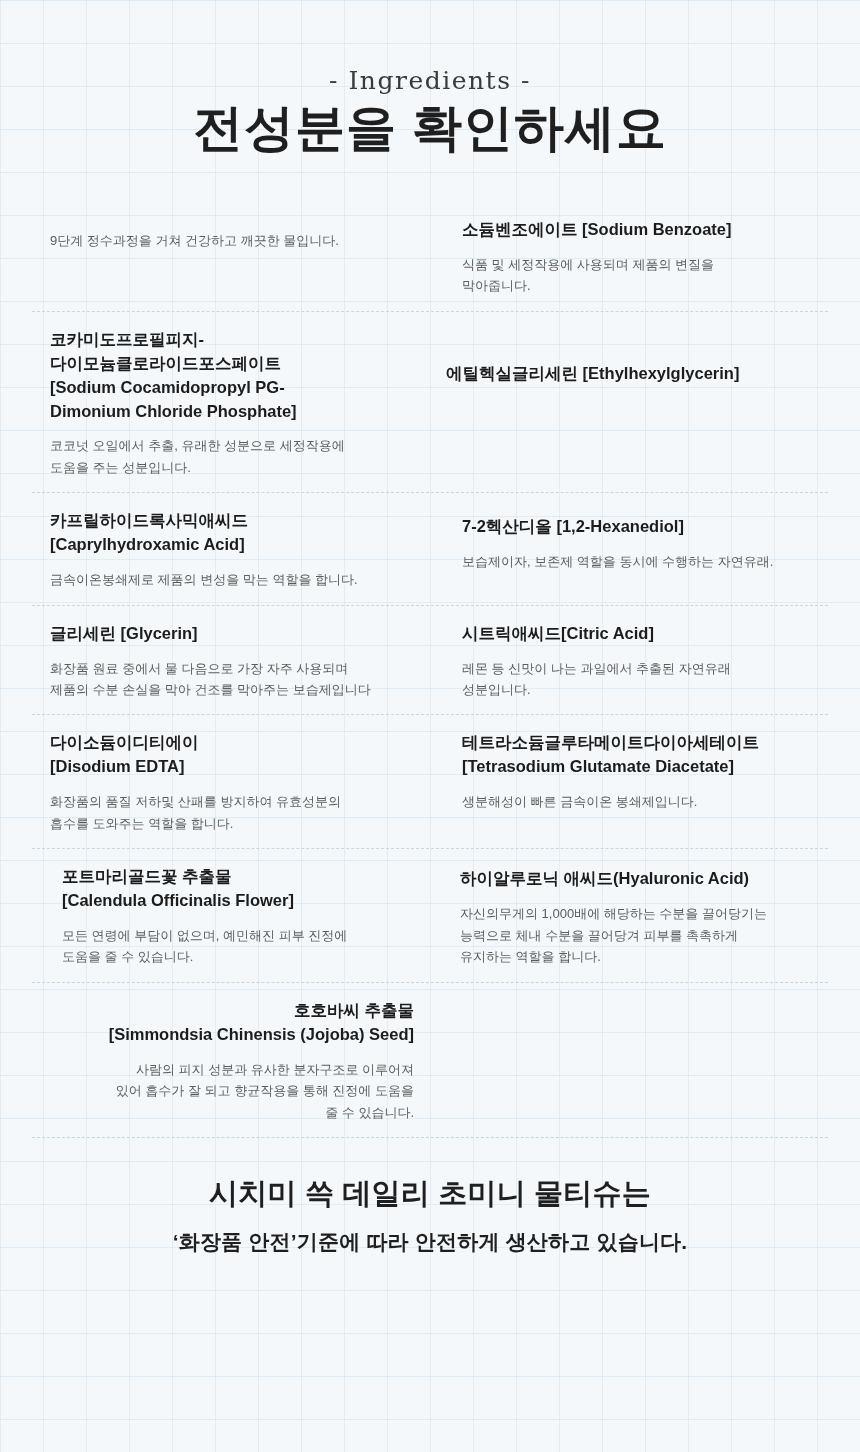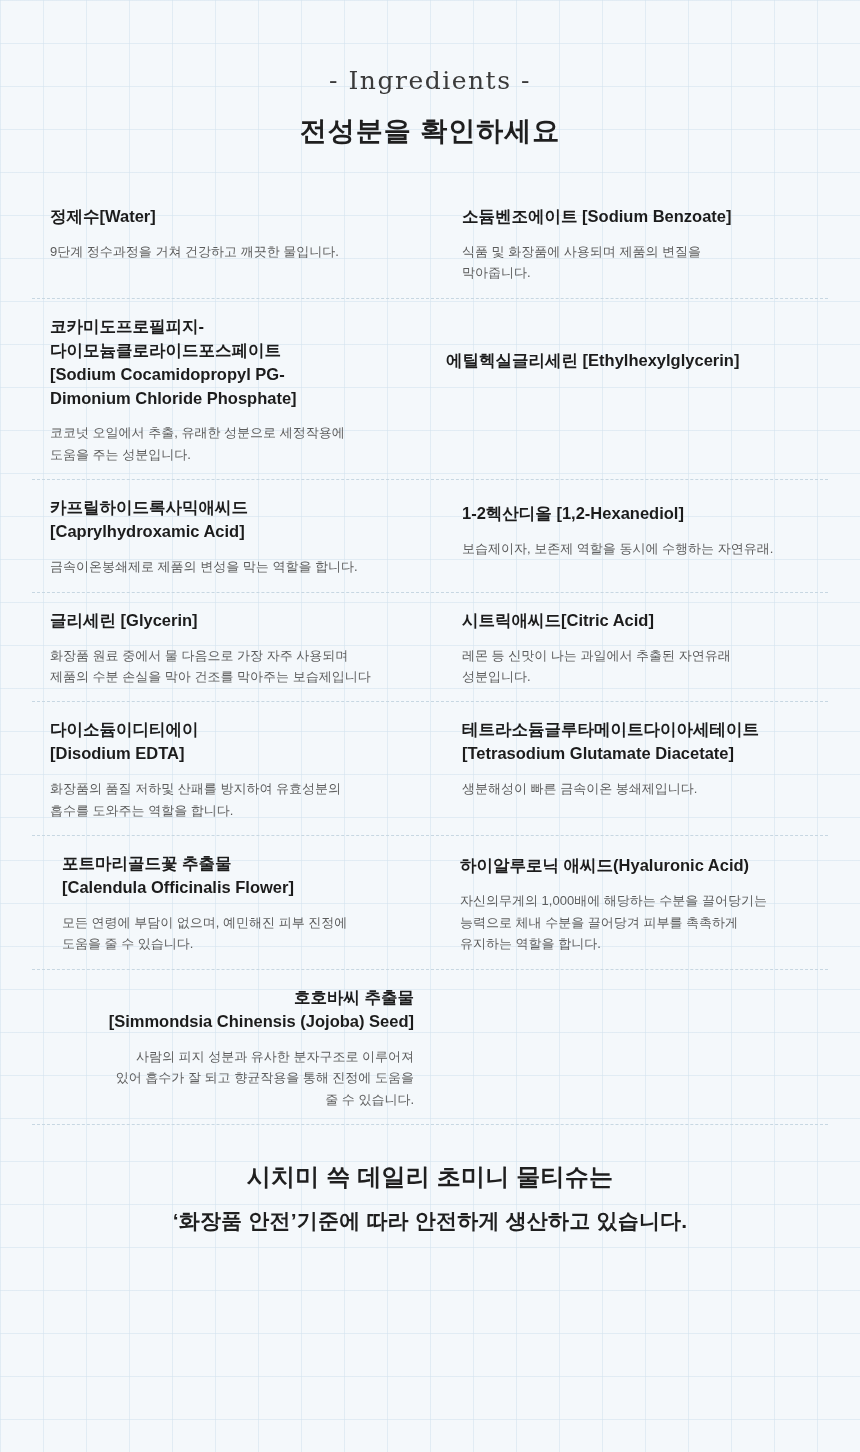--- a/index.html
+++ b/index.html
@@ -32,22 +32,21 @@
     text-align: center;
   }
   .eyebrow {
     font-family: "DejaVu Serif", serif;
     font-size: 25px;
     letter-spacing: 1.5px;
     color: #3a3a3a;
     font-weight: 400;
   }
   .headline {
-    margin-top: 18px;
-    font-size: 27px;
+    font-size: 50px;
     font-weight: 700;
     letter-spacing: 1px;
     color: #1f1f1f;
   }
 
   
   .list {
     margin-top: 42px;
     padding: 0 32px 0 32px;
   }
@@ -92,21 +91,21 @@
   .row.r6 .cell.right { padding-top: 2px; }
   .row.r7 { border-bottom: 1px dashed #c7d7e2; text-align: right; }
 
   
   .footer {
     margin-top: 36px;
     text-align: center;
     padding: 0 40px;
   }
   .footer-line1 {
-    font-size: 24px;
+    font-size: 29px;
     font-weight: 700;
     color: #1f1f1f;
     letter-spacing: 0.2px;
   }
   .footer-line2 {
     margin-top: 14px;
     font-size: 21px;
     font-weight: 700;
     color: #1f1f1f;
     letter-spacing: 0.2px;
@@ -119,26 +118,25 @@
 
   <div class="header">
     <div class="eyebrow">- Ingredients -</div>
     <div class="headline">전성분을 확인하세요</div>
   </div>
 
   <div class="list">
 
     <div class="row r1">
       <div class="cell left">
-        <div class="name">정제수[Water]</div>
         <div class="desc">9단계 정수과정을 거쳐 건강하고 깨끗한 물입니다.</div>
       </div>
       <div class="cell right">
         <div class="name">소듐벤조에이트 [Sodium Benzoate]</div>
-        <div class="desc">식품 및 화장품에 사용되며 제품의 변질을
+        <div class="desc">식품 및 세정작용에 사용되며 제품의 변질을
 막아줍니다.</div>
       </div>
     </div>
 
     <div class="row r2">
       <div class="cell left">
         <div class="name">코카미도프로필피지-
 다이모늄클로라이드포스페이트
 [Sodium Cocamidopropyl PG-
 Dimonium Chloride Phosphate]</div>
@@ -150,21 +148,21 @@
       </div>
     </div>
 
     <div class="row r3">
       <div class="cell left">
         <div class="name">카프릴하이드록사믹애씨드
 [Caprylhydroxamic Acid]</div>
         <div class="desc">금속이온봉쇄제로 제품의 변성을 막는 역할을 합니다.</div>
       </div>
       <div class="cell right">
-        <div class="name">1-2헥산디올 [1,2-Hexanediol]</div>
+        <div class="name">7-2헥산디올 [1,2-Hexanediol]</div>
         <div class="desc">보습제이자, 보존제 역할을 동시에 수행하는 자연유래.</div>
       </div>
     </div>
 
     <div class="row r5">
       <div class="cell left">
         <div class="name">글리세린 [Glycerin]</div>
         <div class="desc">화장품 원료 중에서 물 다음으로 가장 자주 사용되며
 제품의 수분 손실을 막아 건조를 막아주는 보습제입니다</div>
       </div>

